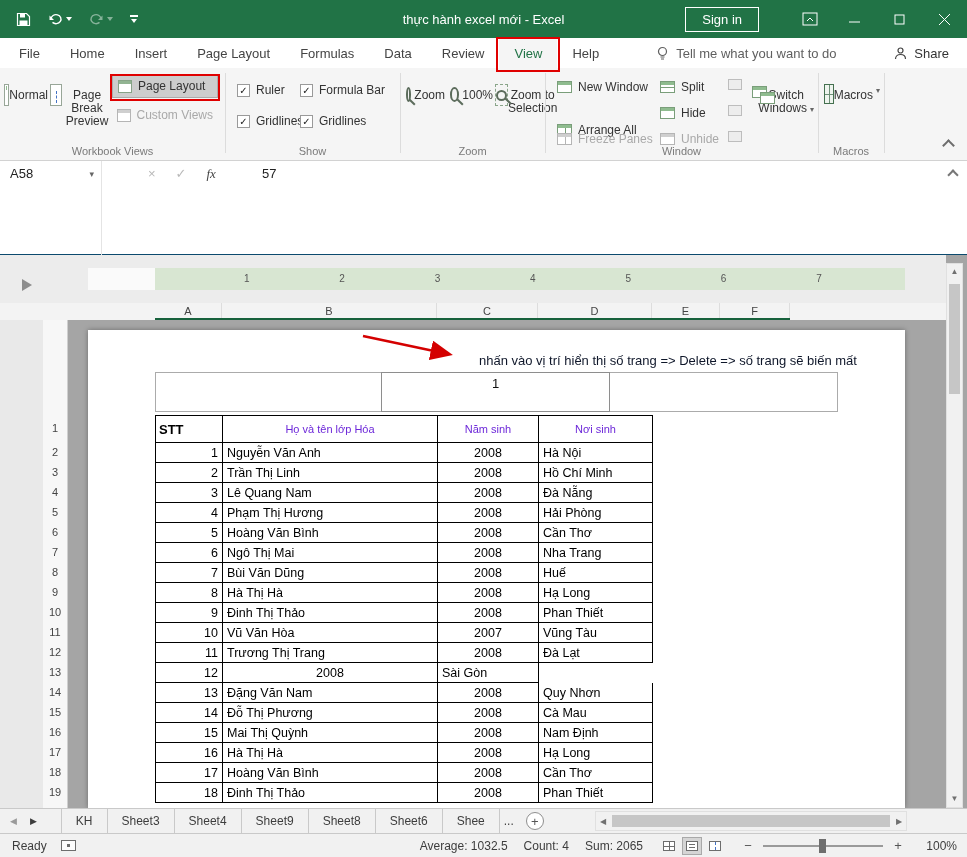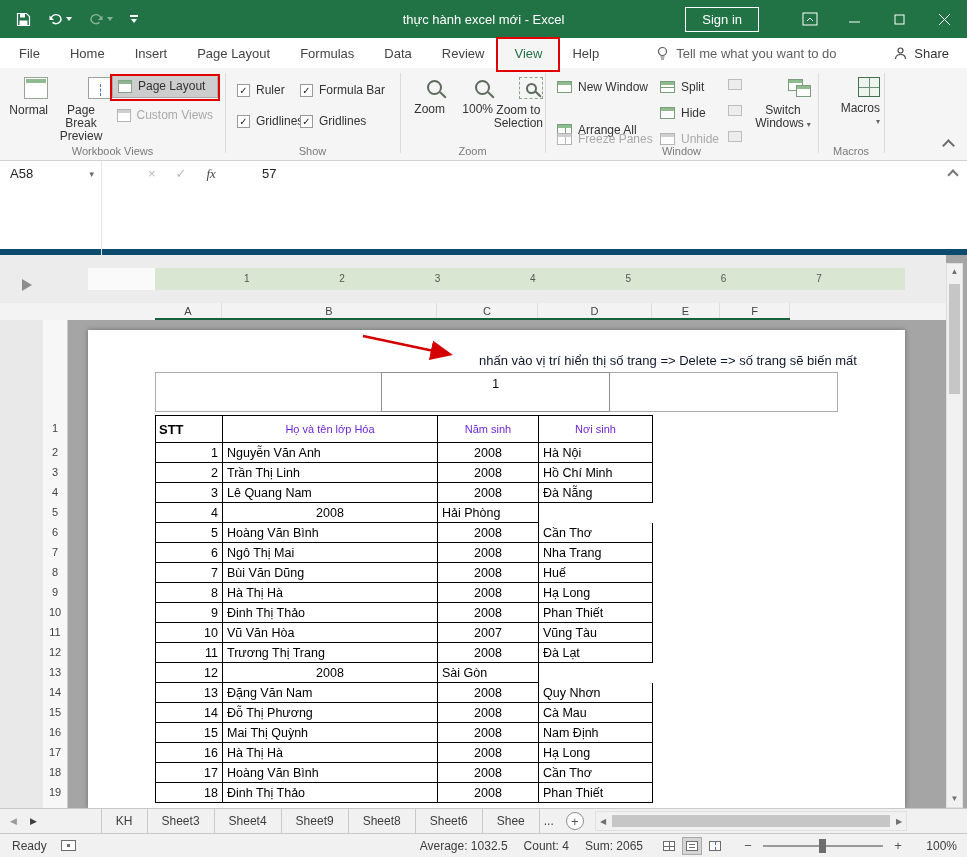--- a/index.html
+++ b/index.html
@@ -26,21 +26,21 @@
   .rtab.sel{color:#217346;background:#f5f5f5}
   .ann-outline{position:absolute;inset:-1px -3px -4px -3px;border:2px solid #e00000;pointer-events:none;z-index:60}
   .tellme{display:flex;align-items:center;gap:7px;color:#5f5f5f;font-size:13px;margin-left:42px}
   .share{margin-left:auto;margin-right:18px;display:flex;align-items:center;gap:7px;color:#333;font-size:13px}
 
   
   .ribbon{position:absolute;top:68px;left:0;width:967px;height:93px;background:#f5f5f5;
           border-bottom:1px solid #d2d2d2;font-size:12px}
   .gsep{position:absolute;top:5px;height:80px;width:1px;background:#dcdcdc}
   .glabel{position:absolute;bottom:3px;font-size:11px;color:#7a7a7a;text-align:center}
-  .bigbtn{position:absolute;top:6px;display:flex;flex-direction:column;align-items:flex-end;
+  .bigbtn{position:absolute;top:13px;display:flex;flex-direction:row;align-items:flex-start;
           padding-top:3px;text-align:center;color:#333;line-height:13px}
   .bb-label{margin-top:5px}
   .smallbtn{display:flex;align-items:center;gap:6px;height:24px;padding:0 5px;color:#333;white-space:nowrap}
   .pressed{background:#cdcdcd;border:1px solid #ababab;position:relative}
   .disabled{color:#a9a9a9}
   .bcaret{font-size:8px;color:#666;margin-left:3px}
   .chk{position:absolute;display:flex;align-items:center;gap:6px;color:#333}
   .cbox{width:13px;height:13px;border:1px solid #9a9a9a;background:#fff;font-size:10px;
         line-height:11px;text-align:center;color:#222}
   .stack{position:absolute;left:112px;top:6px;width:106px;display:flex;flex-direction:column;gap:5px}
@@ -65,21 +65,21 @@
   .win-ic.gray{border-color:#b5b5b5}.win-ic.gray::before{background:#cfcfcf}
   .win-ic.gray::after{border-color:#b5b5b5}
   .mini-ic{width:14px;height:11px;border:1px solid #bdbdbd;background:#ededed}
   .sw-ic{width:26px;height:22px;position:relative}
   .sw-ic .win-ic{position:absolute}
   .mac-ic{width:22px;height:20px;border:1px solid #44704f;background:#eef4ee;position:relative}
   .mac-ic::before{content:"";position:absolute;left:50%;top:0;bottom:0;border-left:1px solid #6d8f77}
   .mac-ic::after{content:"";position:absolute;top:50%;left:0;right:0;border-top:1px solid #6d8f77}
 
   
-  .fbar{position:absolute;top:161px;left:0;width:967px;height:94px;background:#fff;border-bottom:6px solid #0c4a6e}
+  .fbar{position:absolute;top:161px;left:0;width:967px;height:94px;background:#fff;border-bottom:1px solid #0c4a6e}
   .namebox{position:absolute;left:0;top:0;width:101px;height:25px;display:flex;align-items:center;
            padding-left:10px;font-size:13px;color:#222}
   .namebox .nb-caret{margin-left:auto;margin-right:7px;color:#666;font-size:9px}
   .fb-vline{position:absolute;left:101px;top:0;height:94px;width:1px;background:#e4e4e4}
   .fb-btns{position:absolute;left:148px;top:0;height:25px;display:flex;gap:20px;align-items:center;font-size:13px}
   .fb-x,.fb-ck{color:#b8b8b8}
   .fb-fx{color:#444;font-style:italic;font-family:"Liberation Serif","DejaVu Serif",serif}
   .fb-content{position:absolute;left:262px;top:5px;font-size:13px;color:#222}
   .fb-collapse{position:absolute;right:10px;top:10px;width:8px;height:8px;
                border-left:2px solid #777;border-top:2px solid #777;transform:rotate(45deg)}
@@ -125,21 +125,21 @@
   .vscroll{position:absolute;left:946px;top:8px;width:17px;height:545px;background:#f1f1f1;border:1px solid #e0e0e0}
   .vs-arrow{height:16px;text-align:center;font-size:8px;color:#707070;line-height:16px}
   .vs-down{position:absolute;bottom:0;left:0;right:0}
   .vs-thumb{position:absolute;left:2px;top:20px;width:11px;height:110px;background:#c6c6c6}
 
   
   .tabbar{position:absolute;top:808px;left:0;width:967px;height:25px;background:#f1f1f1;
           border-top:1px solid #c9c9c9;display:flex;align-items:center;font-size:12px}
   .tnav{font-size:9px;margin-left:10px;color:#9a9a9a;background:none;border:none}
   .tnav.on{color:#3d3d3d;margin-left:13px}
-  .stabs{display:flex;margin-left:64px;height:24px}
+  .stabs{display:flex;margin-left:24px;height:24px}
   .stabs div{padding:0 14px;line-height:24px;color:#3d3d3d;border-right:1px solid #c9c9c9}
   .stabs div:nth-of-type(1){border-left:1px solid #c9c9c9}
   .tab-overflow{margin-left:4px;color:#444;line-height:24px}
   .addsheet{width:18px;height:18px;border:1px solid #8f8f8f;border-radius:50%;text-align:center;
             line-height:15px;font-size:13px;color:#555;margin-left:12px;background:#fff}
   .hscroll{position:absolute;left:595px;top:2px;width:312px;height:20px;background:#f1f1f1;
            border:1px solid #e0e0e0;display:flex;align-items:center}
   .hs-arrow{width:14px;text-align:center;font-size:8px;color:#707070}
   .hs-thumb{flex:1;height:12px;background:#c6c6c6;margin:0 2px}
 
@@ -476,20 +476,21 @@
 
         <div class="xlrow">
           <div class="c-stt">3</div>
           <div class="c-name">Lê Quang Nam</div>
           <div class="c-year">2008</div>
           <div class="c-place">Đà Nẵng</div>
         </div>
 
         <div class="xlrow">
           <div class="c-stt">4</div>
+          <div class="c-name">Phạm Thị Hương</div>
           <div class="c-year">2008</div>
           <div class="c-place">Hải Phòng</div>
         </div>
 
         <div class="xlrow">
           <div class="c-stt">5</div>
           <div class="c-name">Hoàng Văn Bình</div>
           <div class="c-year">2008</div>
           <div class="c-place">Cần Thơ</div>
         </div>

